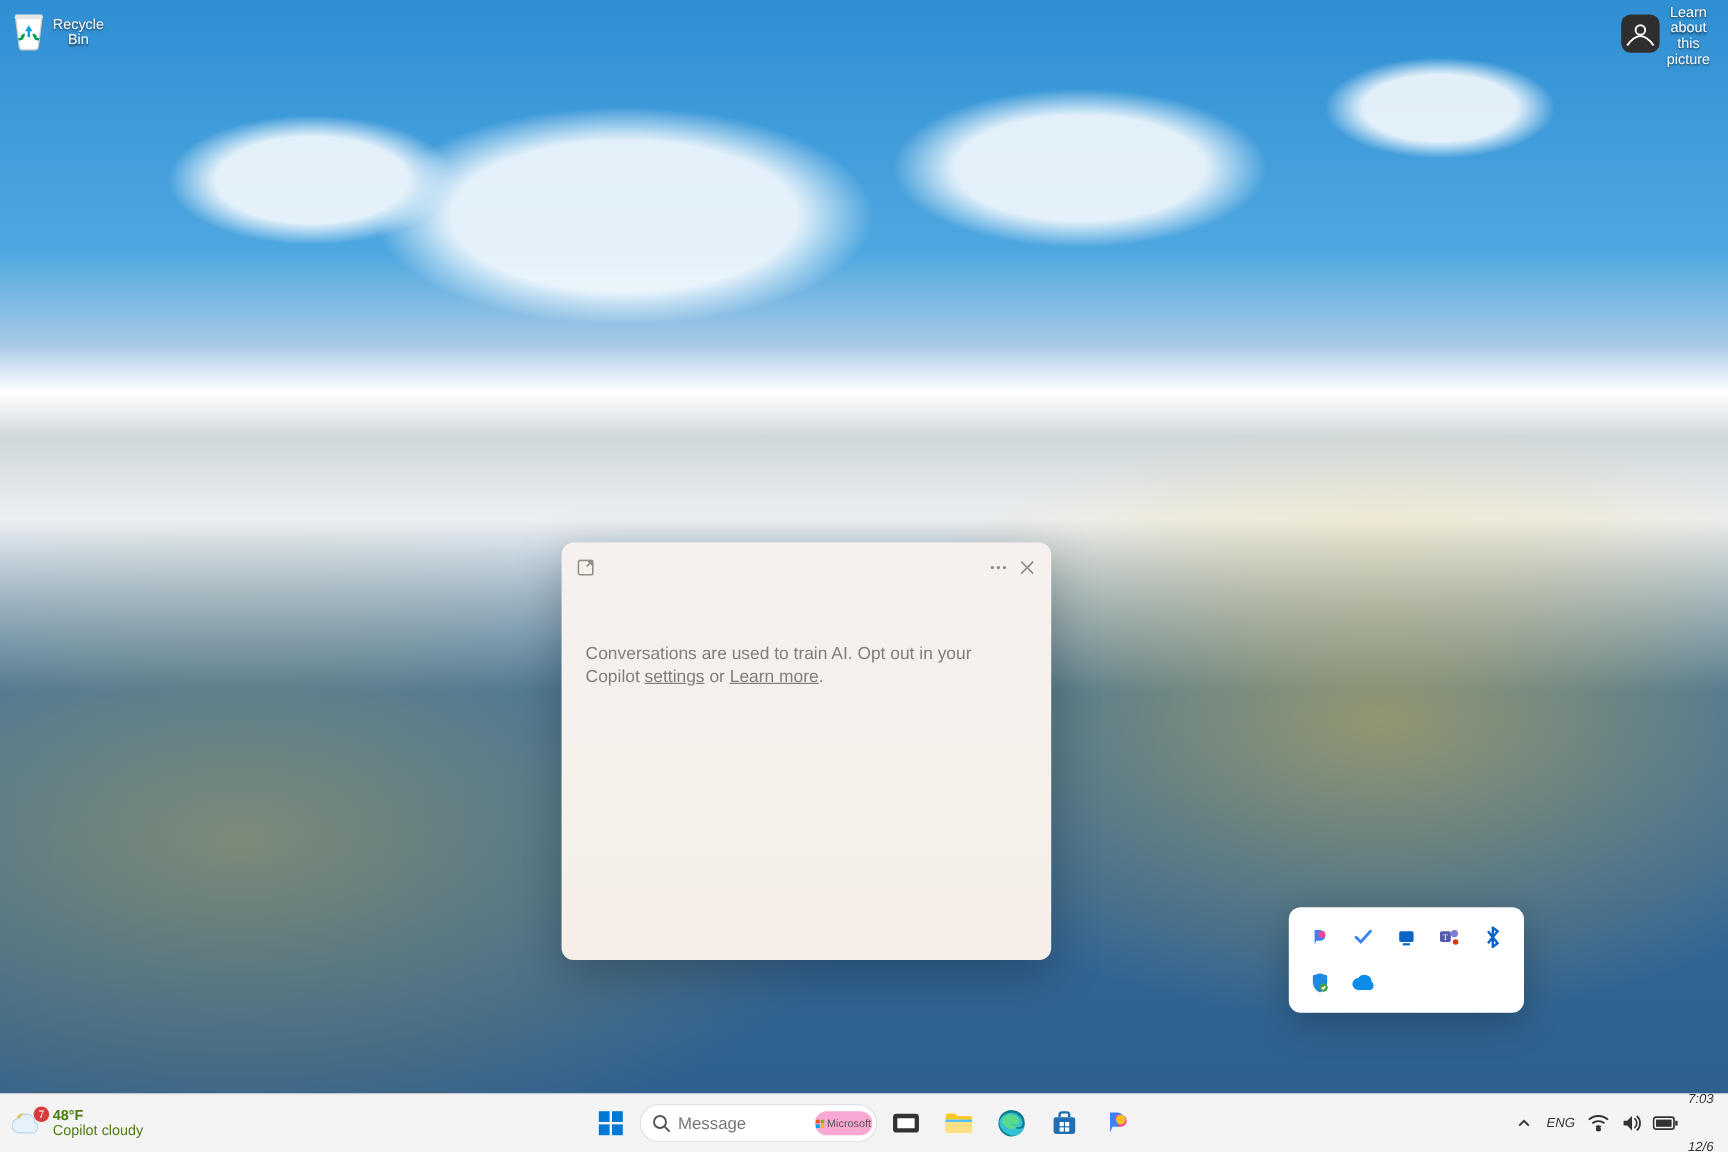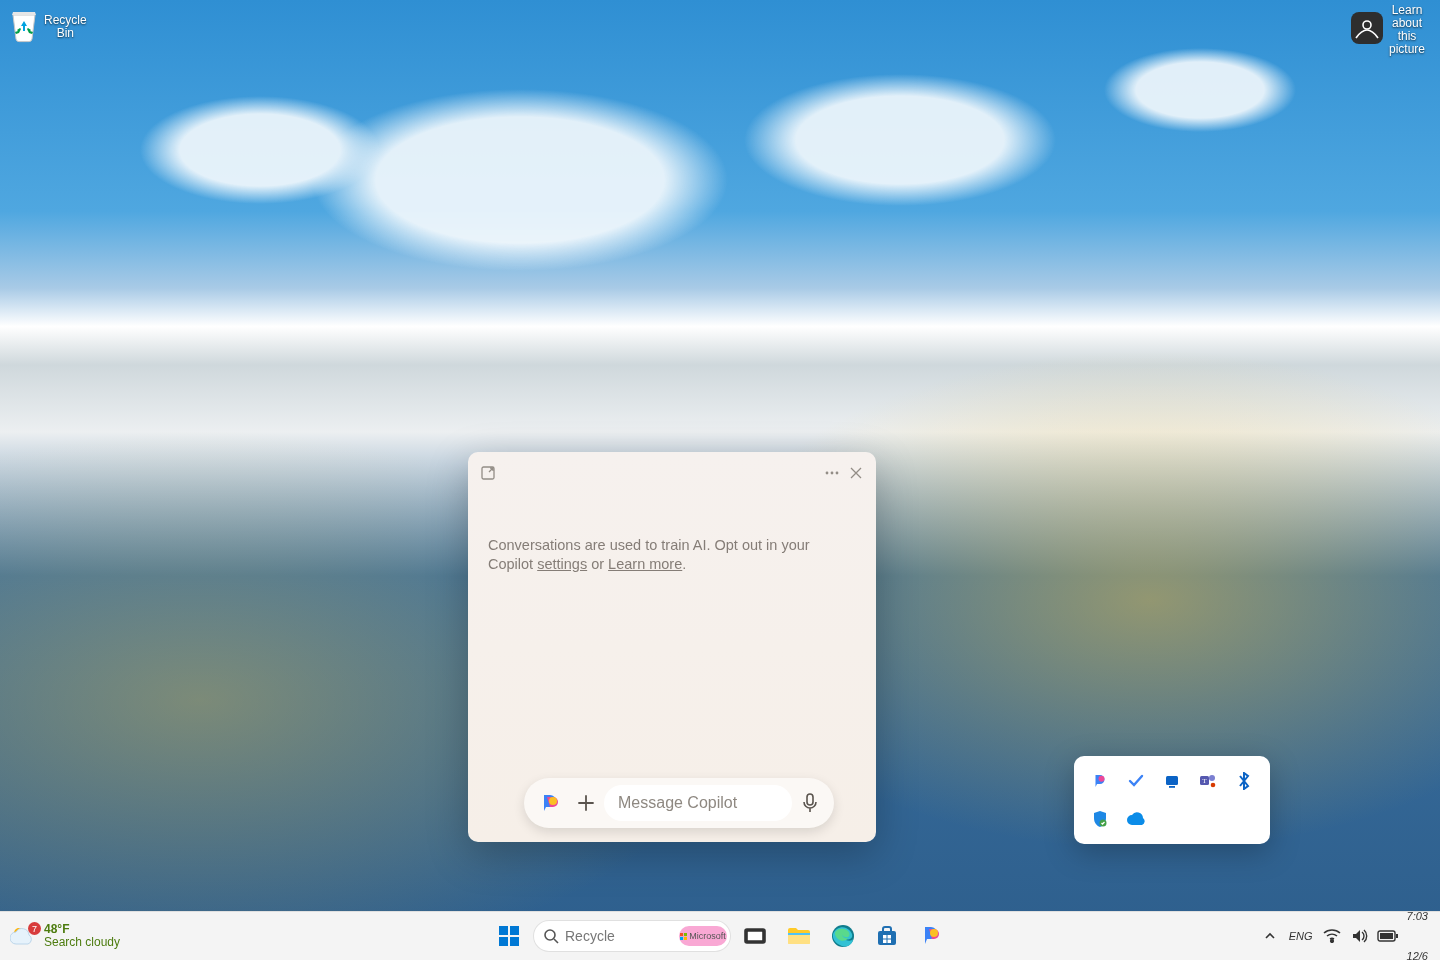--- a/index.html
+++ b/index.html
@@ -15,21 +15,21 @@
       radial-gradient(200px 90px at 260px 150px,#fff 40%,transparent 60%),
       radial-gradient(320px 140px at 520px 180px,#fff 45%,transparent 65%),
       radial-gradient(260px 110px at 900px 140px,#fff 40%,transparent 60%),
       radial-gradient(160px 70px at 1200px 90px,#fff 40%,transparent 60%);
     opacity:.85;}
   
   .d-icon{position:absolute;display:flex;flex-direction:row;align-items:center;width:76px;color:#fff;font-size:12px;text-shadow:0 1px 2px rgba(0,0,0,.7);cursor:pointer;}
   .d-icon .ic{width:42px;height:42px;display:flex;align-items:center;justify-content:center;margin-bottom:4px;}
   .d-icon .lbl{text-align:center;line-height:13px;}
   
-  .cop{position:absolute;left:468px;top:452px;width:408px;height:390px;border-radius:10px;
+  .cop{position:absolute;left:468px;top:452px;width:408px;height:348px;border-radius:10px;
     background:linear-gradient(#f6f1ee,#f6efe8);box-shadow:0 12px 40px rgba(0,0,0,.25);backdrop-filter:blur(20px);}
   .cop .tbar{height:30px;display:flex;align-items:center;padding:6px 8px 0 8px;color:#8d8882;}
   .tbar .sp{flex:1;}
   .tbtn{width:24px;height:24px;display:flex;align-items:center;justify-content:center;border-radius:4px;cursor:pointer;}
   .cop .body{padding:48px 20px 0 20px;color:#857d77;font-size:14.5px;line-height:19px;}
   .cop .body a{color:#857d77;text-decoration:underline;cursor:pointer;}
   .cop .inputbar{position:absolute;left:56px;bottom:14px;width:296px;height:50px;border-radius:26px;background:#fbf8f5;box-shadow:0 4px 12px rgba(0,0,0,.12);display:flex;align-items:center;padding:0 6px 0 8px;}
   .iround{width:36px;height:36px;border-radius:50%;display:flex;align-items:center;justify-content:center;cursor:pointer;}
   .cop .pill{flex:1;height:36px;border-radius:20px;background:#fff;display:flex;align-items:center;padding:0 14px;color:#8e8881;font-size:16px;}
   
@@ -100,43 +100,20 @@
         <svg width="12" height="12" viewBox="0 0 12 12" stroke="#938d86" stroke-width="1.3">
             <path d="M1 1l10 10M11 1L1 11"></path>
           </svg>
       </div>
     </div>
 
     <div class="body">
       <span>Conversations are used to train AI. Opt out in your Copilot </span><a>settings</a><span> or </span><a>Learn more</a><span>.</span>
     </div>
 
-    <div class="inputbar">
-      <div class="iround">
-        <svg width="24" height="24" viewBox="0 0 24 24">
-            <path d="M6 4h6a6 6 0 0 1 0 12H8l-2 4z" fill="#3b82f6"></path>
-            <path d="M9 6h6a5 5 0 0 1 0 10h-3" fill="#ec4899"></path>
-            <circle cx="15" cy="10" r="4" fill="#fbbf24"></circle>
-          </svg>
-      </div>
-      <div class="iround">
-        <svg width="20" height="20" viewBox="0 0 20 20" stroke="#5a544e" stroke-width="1.8" stroke-linecap="round">
-            <path d="M10 3v14M3 10h14"></path>
-          </svg>
-      </div>
-      <div class="pill">
-        <span>Message Copilot</span>
-      </div>
-      <div class="iround">
-        <svg width="18" height="20" viewBox="0 0 18 20" fill="none" stroke="#5a544e" stroke-width="1.6">
-            <rect x="6" y="1" width="6" height="11" rx="3"></rect>
-            <path d="M3 9a6 6 0 0 0 12 0M9 15v4"></path>
-          </svg>
-      </div>
-    </div>
   </div>
 
   <div class="tray-ov">
     <div class="ti">
         <svg width="18" height="18" viewBox="0 0 24 24">
           <path d="M6 4h6a6 6 0 0 1 0 12H8l-2 4z" fill="#3b82f6"></path>
           <circle cx="14" cy="9" r="4" fill="#ec4899"></circle>
         </svg>
       </div>
     <div class="ti">
@@ -181,39 +158,39 @@
     <div class="weather">
       <div style="position:relative">
         <svg width="28" height="24" viewBox="0 0 28 24">
             <circle cx="9" cy="9" r="5" fill="#ffb300"></circle>
             <path d="M6 20a6 6 0 0 1 0-12 7 7 0 0 1 13 3 5 5 0 0 1-1 9z" fill="#e6f2fb" stroke="#bcd6ea"></path>
           </svg>
         <div style="position:absolute;left:18px;top:-2px;width:13px;height:13px;border-radius:50%;background:#d83b3b;color:#fff;font-size:9px;display:flex;align-items:center;justify-content:center">7</div>
       </div>
       <div class="txt">
         <span style="font-weight:600">48°F</span>
-        <span>Search cloudy</span>
+        <span>Copilot cloudy</span>
       </div>
     </div>
 
     <div class="tbcenter">
       <div class="tbicon">
         <svg width="24" height="24" viewBox="0 0 24 24">
             <rect x="2" y="2" width="9" height="9" fill="#0078d4"></rect>
             <rect x="13" y="2" width="9" height="9" fill="#0078d4"></rect>
             <rect x="2" y="13" width="9" height="9" fill="#0078d4"></rect>
             <rect x="13" y="13" width="9" height="9" fill="#0078d4"></rect>
           </svg>
       </div>
       <div class="search">
         <svg width="16" height="16" viewBox="0 0 16 16" fill="none" stroke="#555" stroke-width="1.6">
             <circle cx="7" cy="7" r="5"></circle>
             <path d="M11 11l4 4"></path>
           </svg>
-        <span style="color:#777;font-size:14px">Recycle</span>
+        <span style="color:#777;font-size:14px">Message</span>
         <div class="ms">
           <svg class="msdot" viewBox="0 0 8 8">
               <rect width="3.5" height="3.5" fill="#f25022"></rect>
               <rect x="4.5" width="3.5" height="3.5" fill="#7fba00"></rect>
               <rect y="4.5" width="3.5" height="3.5" fill="#00a4ef"></rect>
               <rect x="4.5" y="4.5" width="3.5" height="3.5" fill="#ffb900"></rect>
             </svg>
           <span>Microsoft</span>
         </div>
       </div>

